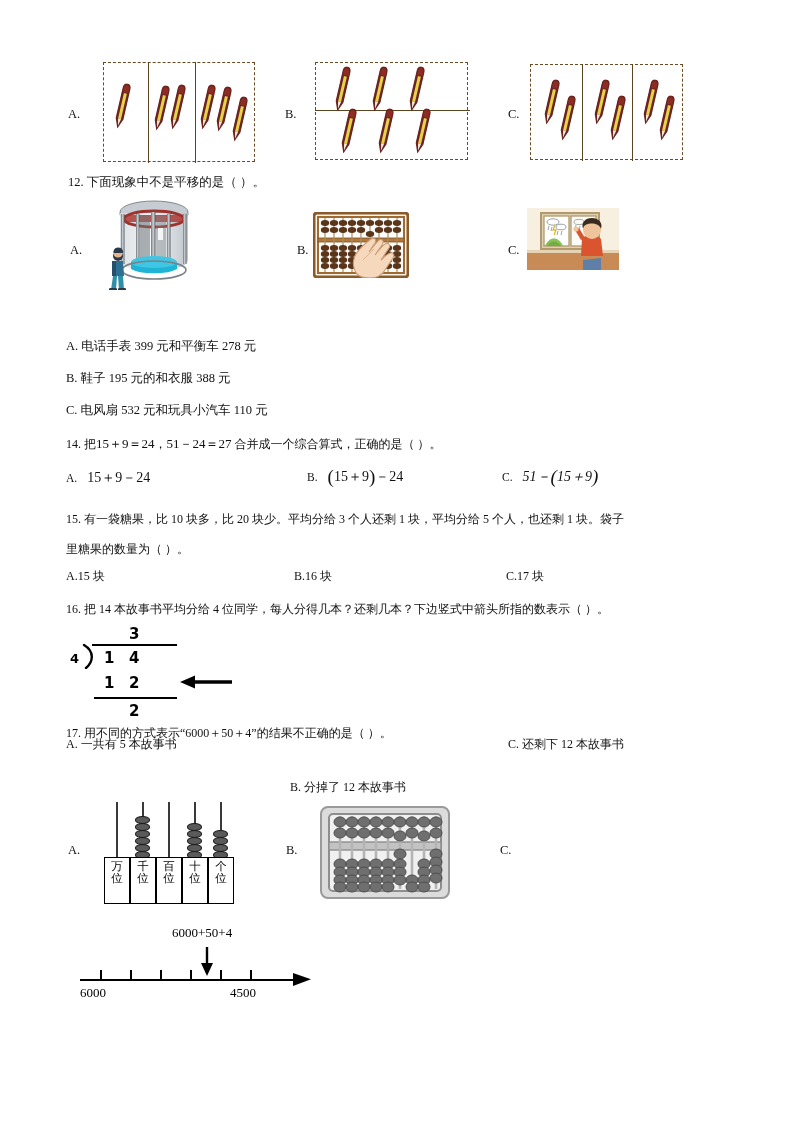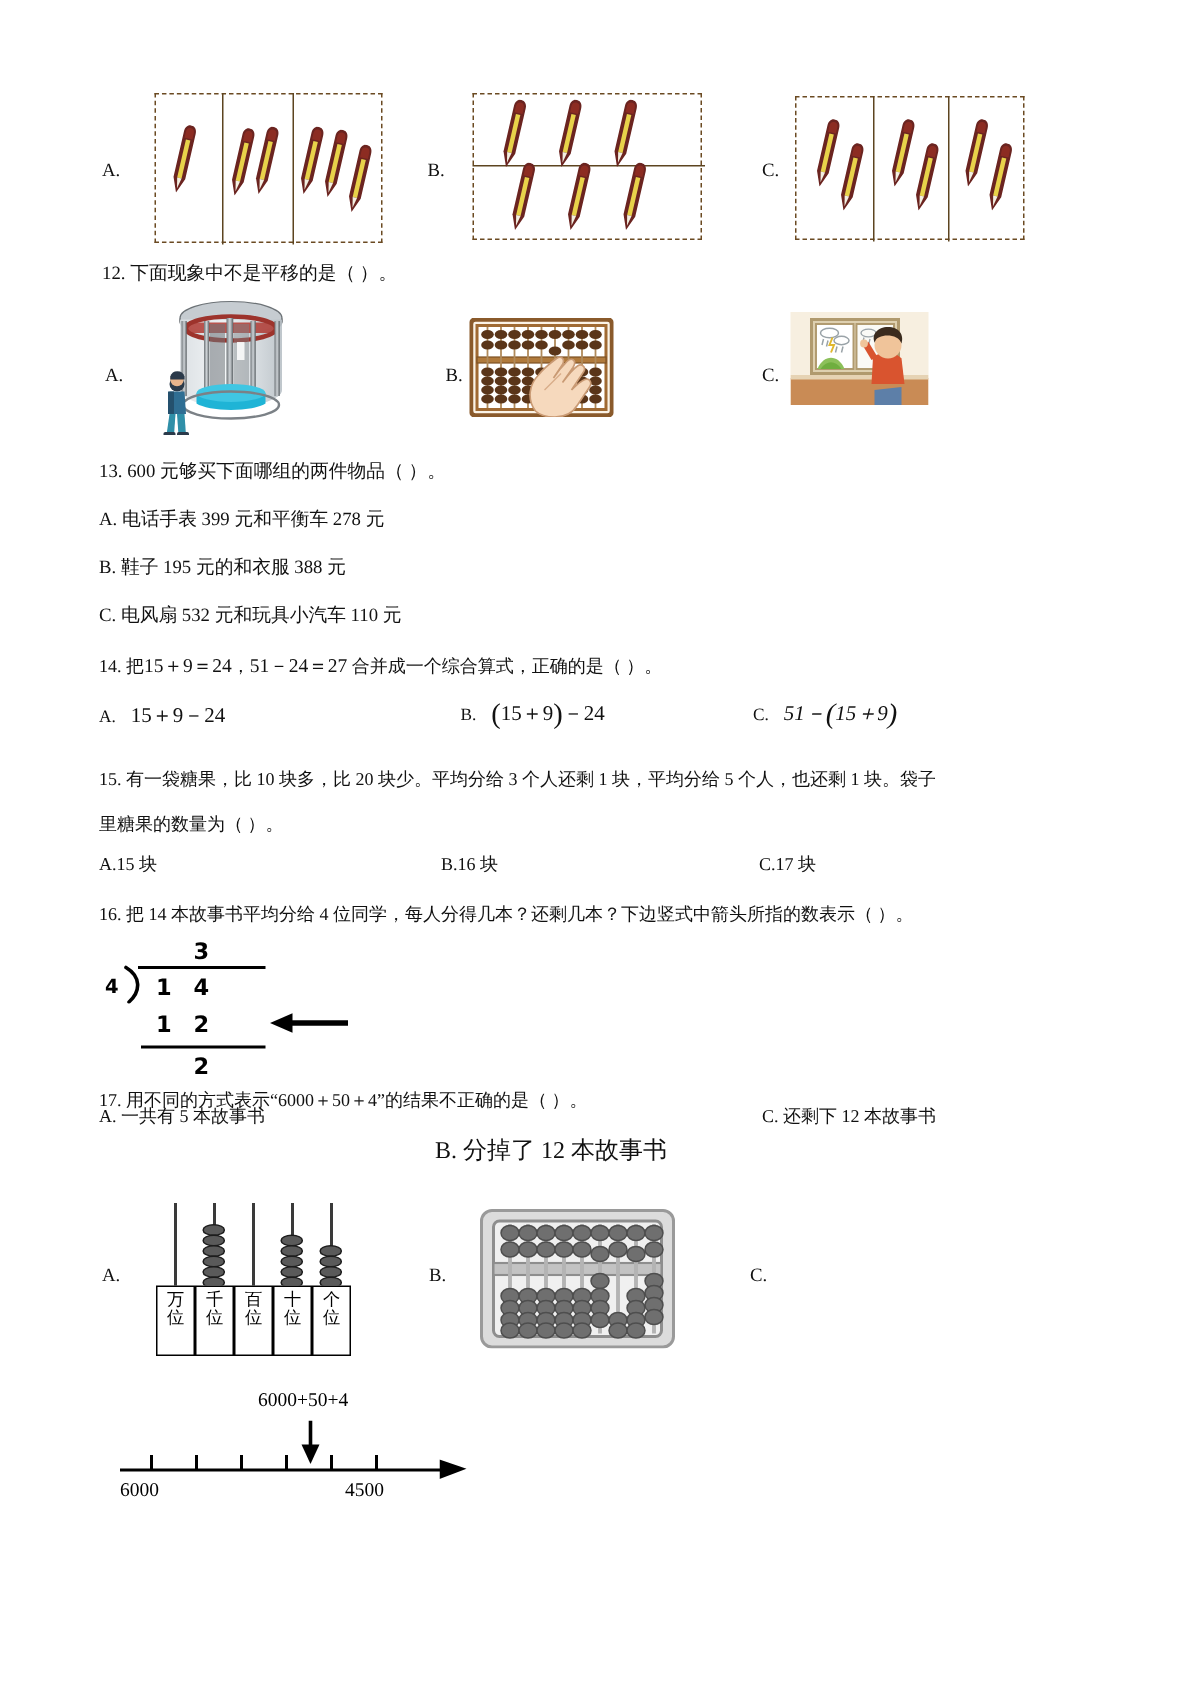--- a/index.html
+++ b/index.html
@@ -499,24 +499,20 @@
         <path d="M55 30 C60 26 70 26 74 31 L76 48 L54 48 Z" fill="#d9542f"></path>
         <path d="M54 32 L48 22 L52 20 L58 30 Z" fill="#d9542f"></path>
         <circle cx="49" cy="21" r="2.6" fill="#f0c49a"></circle>
         <circle cx="65" cy="22" r="9" fill="#f0c49a"></circle>
         <path d="M56 21 C56 12 74 12 74 22 C74 16 70 14 65 14 C60 14 57 16 56 21 Z" fill="#3b2b1e"></path>
         <path d="M56 20 C54 15 58 10 65 10 C72 10 76 15 74 21 C72 14 58 14 56 20 Z" fill="#3b2b1e"></path>
       </g>
     </svg>
   </div>
 
-  <div class="abs qtext" style="left:66px;top:305px;">
-    <span>13.</span>
-    <span>600 元够买下面哪组的两件物品（      ）。</span>
-  </div>
   <div class="abs qtext" style="left:66px;top:337px;">
     <span>A.</span>
     <span>电话手表 399 元和平衡车 278 元</span>
   </div>
   <div class="abs qtext" style="left:66px;top:369px;">
     <span>B.</span>
     <span>鞋子 195 元的和衣服 388 元</span>
   </div>
   <div class="abs qtext" style="left:66px;top:401px;">
     <span>C.</span>
@@ -594,21 +590,21 @@
         <line x1="52" y1="8" x2="13" y2="8" stroke="#000" stroke-width="3.6"></line>
         <path d="M0 8 L15 1.5 L15 14.5 Z" fill="#000"></path>
       </svg>
     </div>
   </div>
 
   <div class="abs qtext" style="left:66px;top:735px;font-size:12px;">
     <span>A.</span>
     <span>一共有 5 本故事书</span>
   </div>
-  <div class="abs qtext" style="left:290px;top:756px;font-size:16px;text-align:center;">
+  <div class="abs qtext" style="left:290px;top:778px;font-size:12px;text-align:center;">
     <span>B.</span>
     <span>分掉了 12 本故事书</span>
   </div>
   <div class="abs qtext" style="left:508px;top:735px;font-size:12px;">
     <span>C.</span>
     <span>还剩下 12 本故事书</span>
   </div>
 
   <div class="abs qtext" style="left:66px;top:724px;font-size:12px;">
     <span>17.</span>

